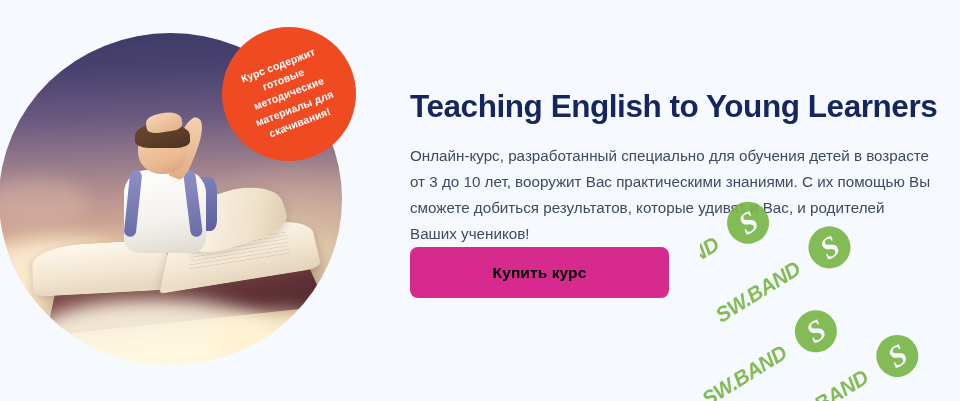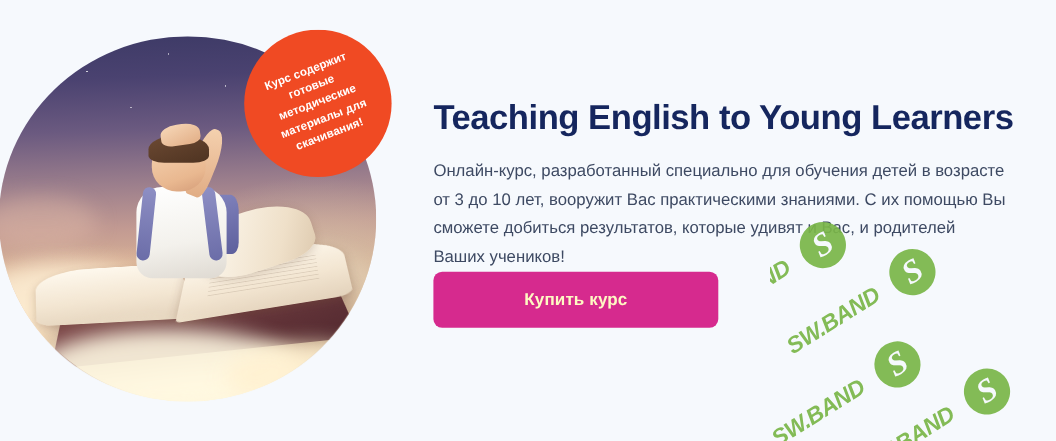--- a/index.html
+++ b/index.html
@@ -321,21 +321,21 @@
     font-size: 10.5px;
     line-height: 1.45;
     letter-spacing: 0.1px;
     width: 118px;
   }
   .badge-text span { display: block; white-space: nowrap; }
 
   
   .content {
     position: absolute;
-    left: 394px;
+    left: 410px;
     top: 0;
     width: 520px;
     height: 401px;
     z-index: 3;
   }
   .headline {
     position: absolute;
     left: 0;
     top: 88px;
     margin: 0;
@@ -360,21 +360,21 @@
   }
   .cta {
     position: absolute;
     left: 0;
     top: 247px;
     width: 259px;
     height: 51px;
     border: none;
     border-radius: 8px;
     background: #d62a8e;
-    color: #fef9c3;
+    color: #000000;
     font-family: "Liberation Sans", sans-serif;
     font-weight: bold;
     font-size: 15.5px;
     letter-spacing: 0.1px;
     cursor: pointer;
     display: flex;
     align-items: center;
     justify-content: center;
   }
 </style>

